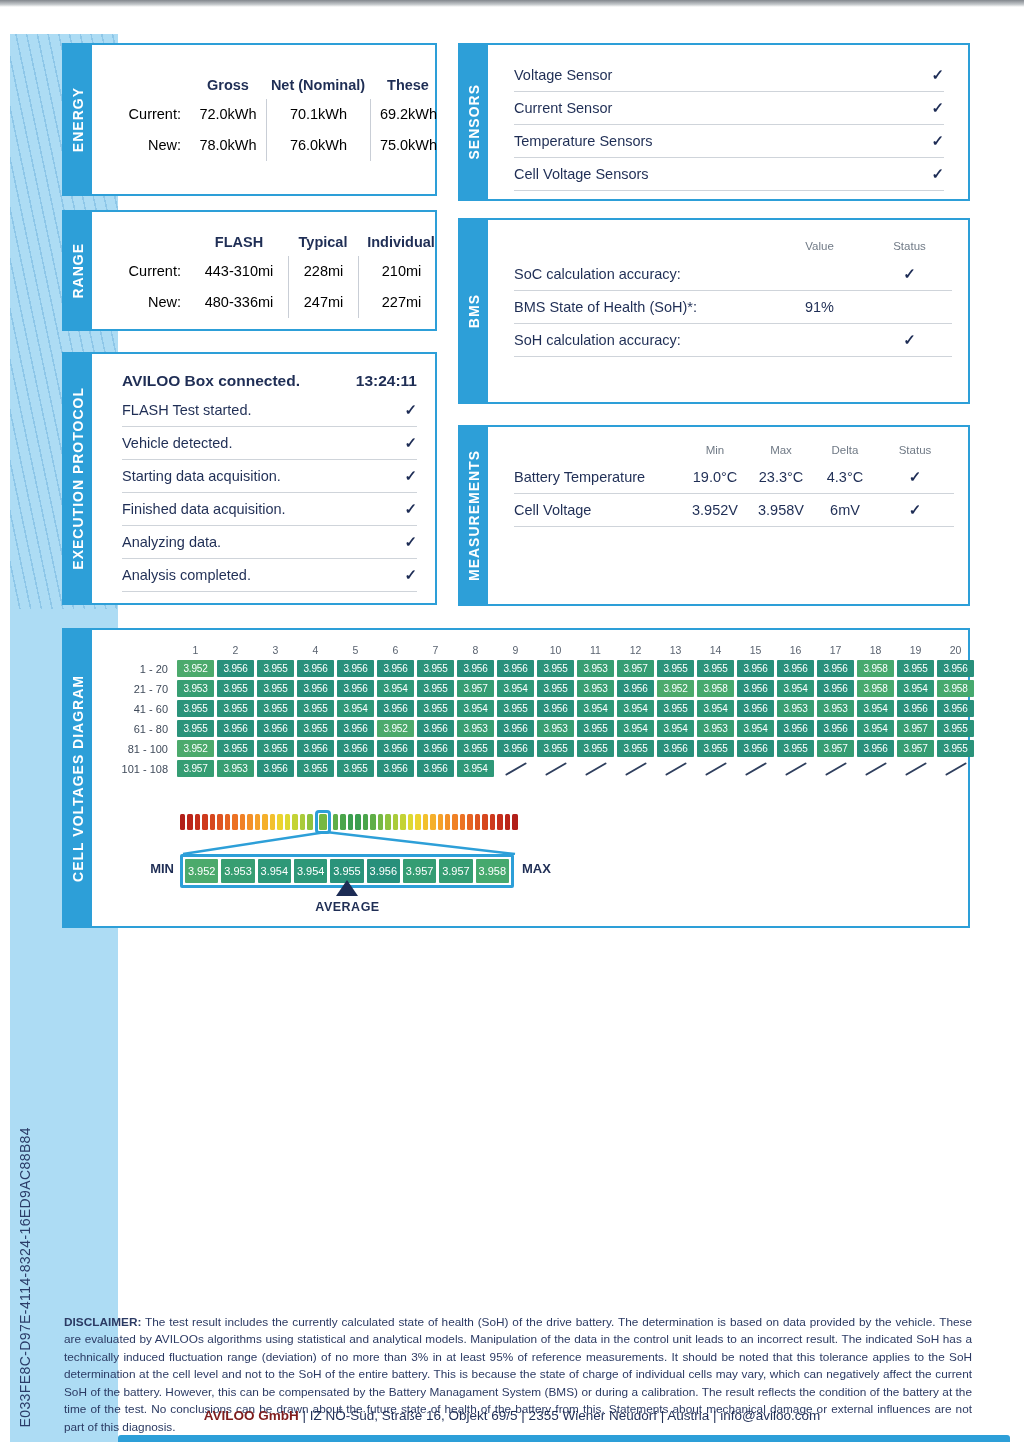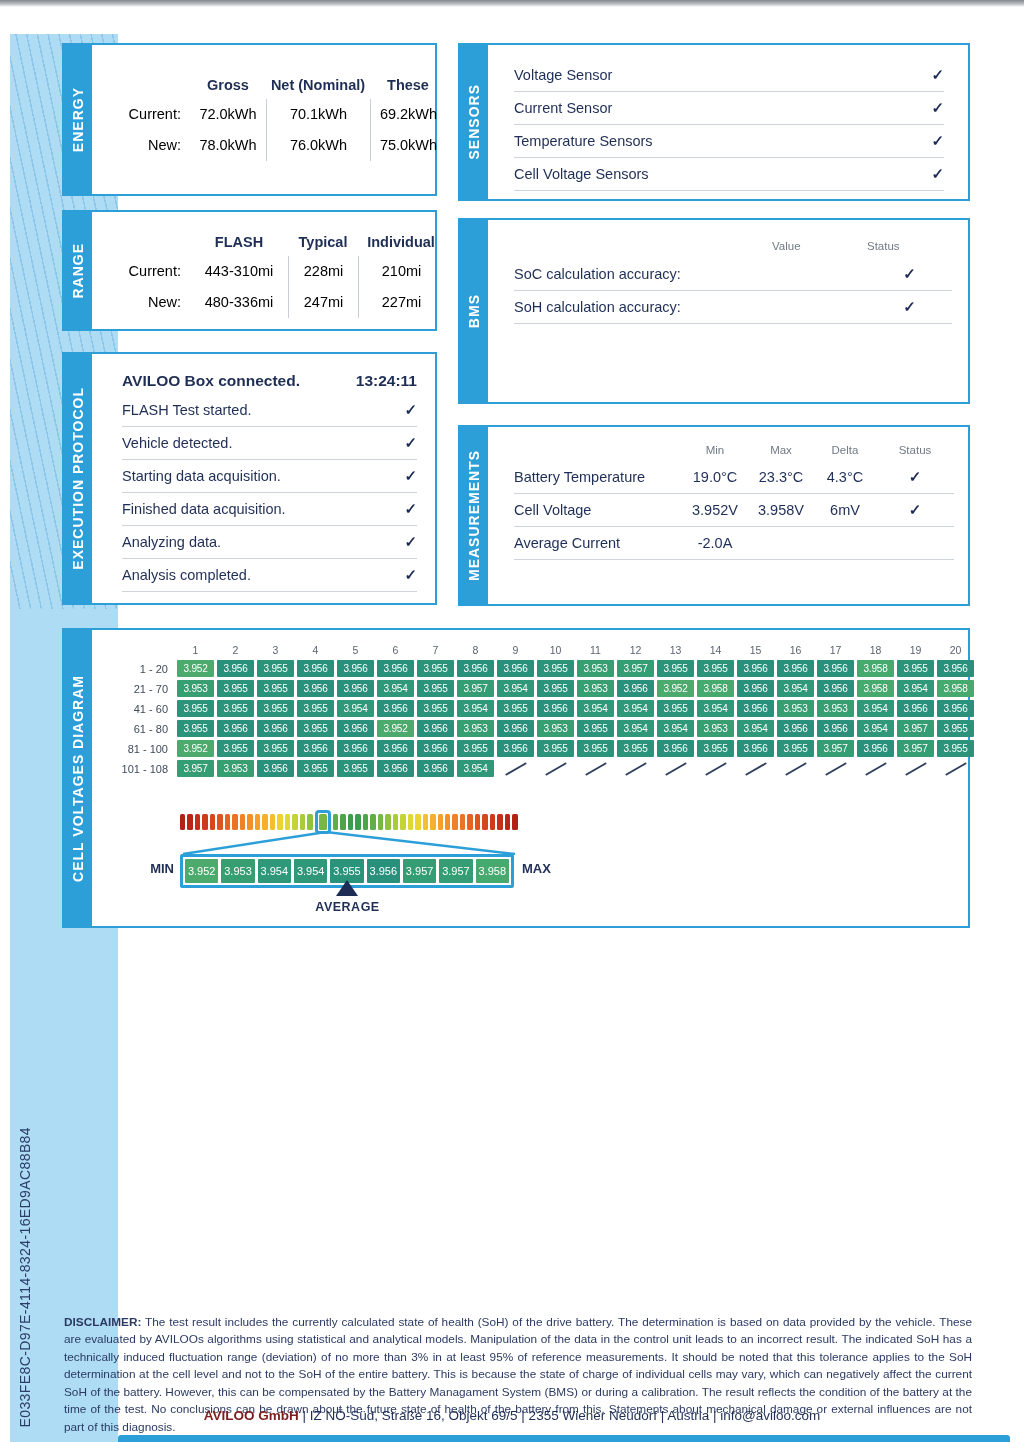--- a/index.html
+++ b/index.html
@@ -38,21 +38,21 @@
     border-bottom:1px solid #cfd4da; font-size:14.5px; color:#1f2e55; }
   .checkmark { color:#1d2c55; font-weight:700; font-size:15px; }
   .proto-title { display:flex; justify-content:space-between; margin:18px 18px 4px 30px;
     font-weight:700; font-size:15.5px; color:#1f2e55; }
   .proto-list { margin:0 18px 0 30px; }
   .sensor-list { margin:14px 24px 0 26px; }
 
   
   .bms-grid { display:grid; grid-template-columns:1fr 95px 85px; align-items:center; margin:0 16px 0 26px; }
   .bms-head { height:24px; margin-top:14px; }
-  .bms-head span { font-size:11.5px; color:#707a86; }
+  .bms-head span { font-size:11.5px; color:#707a86; text-align:center; }
   .bms-row { height:33px; border-bottom:1px solid #cfd4da; }
   .bms-row .lbl { font-size:14.5px; color:#1f2e55; }
   .bms-row .val { text-align:center; font-size:14.5px; color:#1f2e55; }
   .bms-row .chk { text-align:center; }
 
   
   .meas-grid { display:grid; grid-template-columns:1fr 66px 66px 62px 78px; align-items:center; margin:0 14px 0 26px; }
   .meas-head { height:22px; margin-top:12px; }
   .meas-head span { font-size:11.5px; color:#707a86; text-align:center; }
   .meas-row { height:33px; border-bottom:1px solid #cfd4da; }
@@ -224,20 +224,25 @@
         <span>Value</span>
         <span>Status</span>
       </div>
       <div id="bms-rows">
           <div class="bms-grid bms-row">
             <span class="lbl">SoC calculation accuracy:</span>
             <span class="val"></span>
             <span class="chk checkmark">✓</span>
           </div>
           <div class="bms-grid bms-row">
+            <span class="lbl">BMS State of Health (SoH)*:</span>
+            <span class="val">91%</span>
+            <span class="chk checkmark"></span>
+          </div>
+          <div class="bms-grid bms-row">
             <span class="lbl">SoH calculation accuracy:</span>
             <span class="val"></span>
             <span class="chk checkmark">✓</span>
           </div>
         </div>
     </div>
   </div>
 
   <div class="section" style="left:458px; top:425px; width:512px; height:181px;">
     <div class="tab">
@@ -258,27 +263,20 @@
             <span class="val">23.3°C</span>
             <span class="val">4.3°C</span>
             <span class="chk checkmark">✓</span>
           </div>
           <div class="meas-grid meas-row">
             <span class="lbl">Cell Voltage</span>
             <span class="val">3.952V</span>
             <span class="val">3.958V</span>
             <span class="val">6mV</span>
             <span class="chk checkmark">✓</span>
-          </div>
-          <div class="meas-grid meas-row">
-            <span class="lbl">Average Current</span>
-            <span class="val">-2.0A</span>
-            <span class="val"></span>
-            <span class="val"></span>
-            <span class="chk checkmark"></span>
           </div>
         </div>
     </div>
   </div>
 
   <div class="section" style="left:62px; top:628px; width:908px; height:300px;">
     <div class="tab">
         <span>CELL VOLTAGES DIAGRAM</span>
       </div>
     <div class="content">

